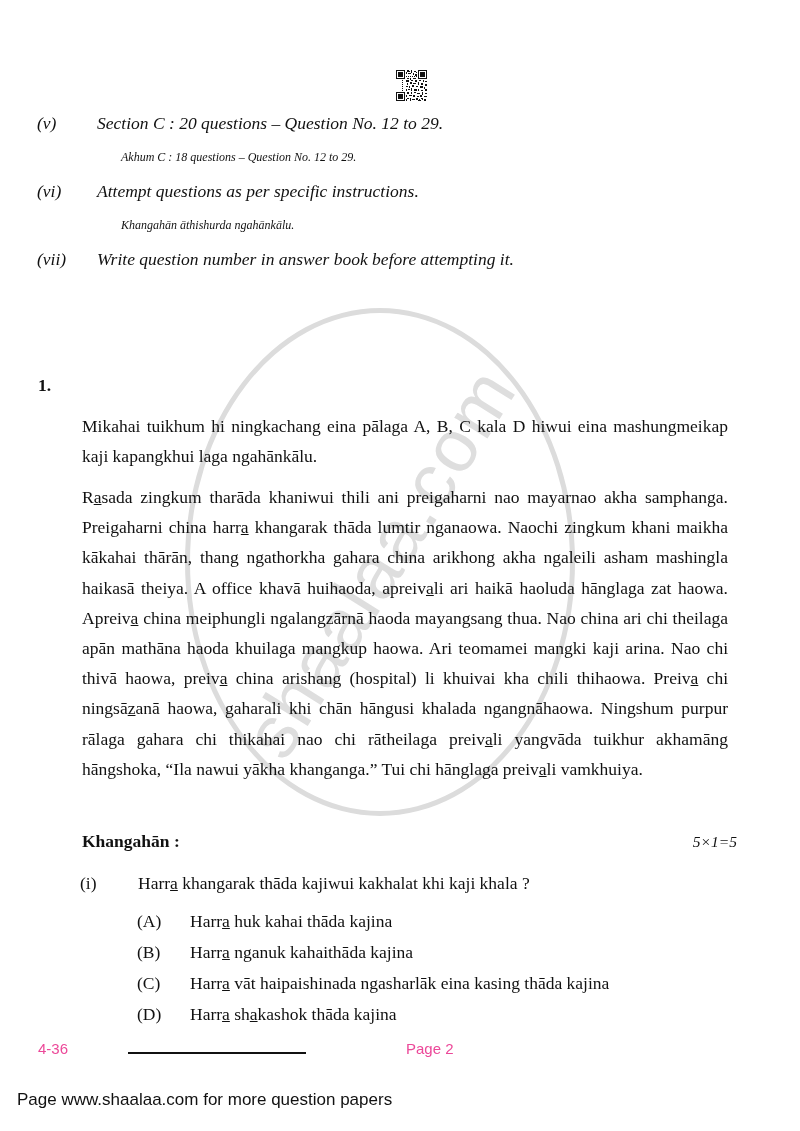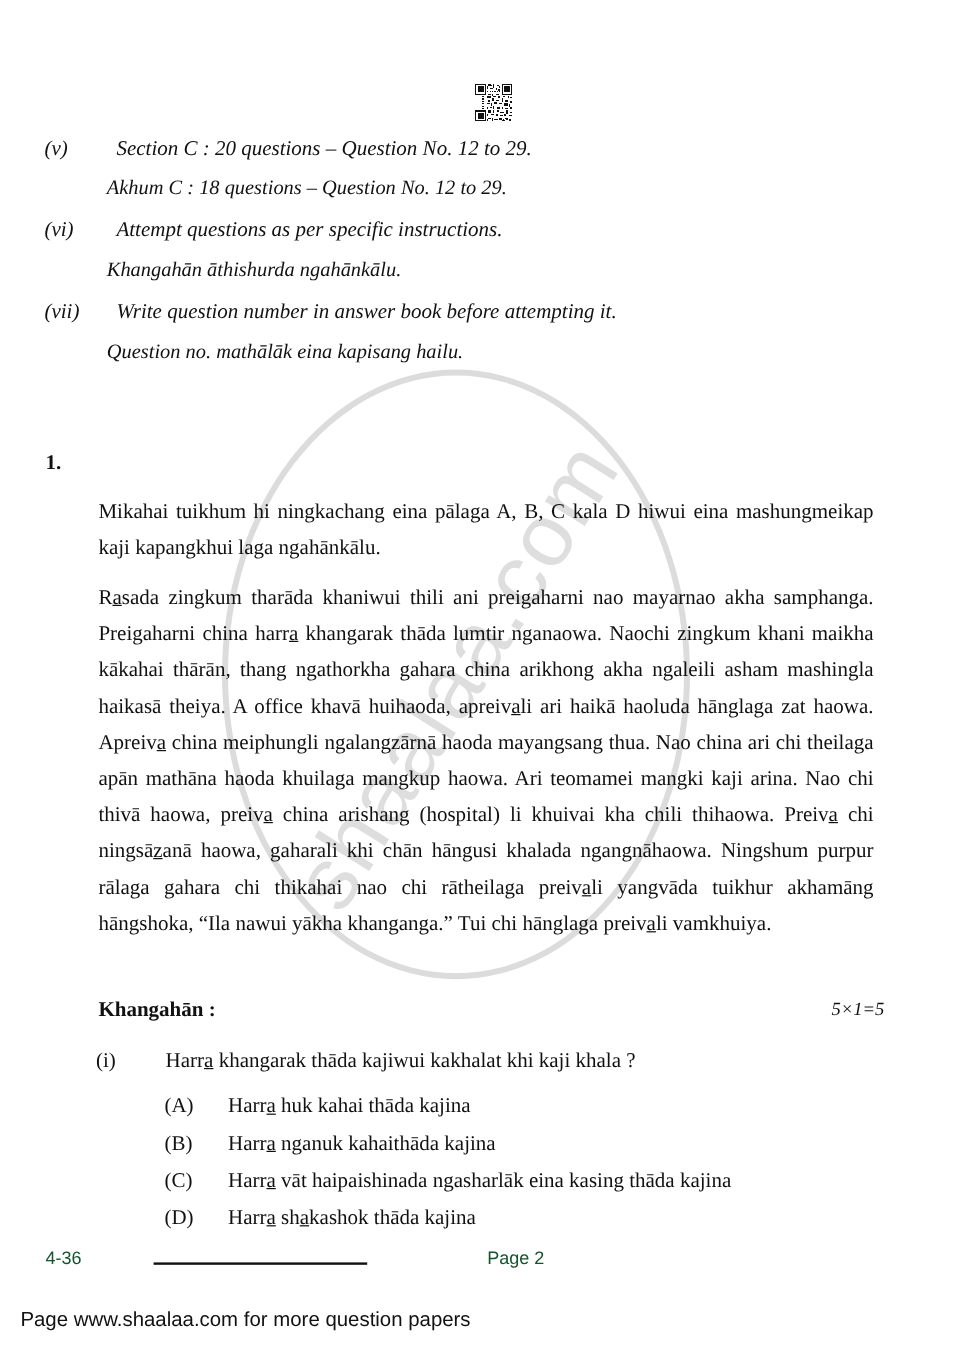--- a/index.html
+++ b/index.html
@@ -89,23 +89,23 @@
     font-size: 17.5px;
     line-height: 34px;
   }
   .instr-num {
     width: 60px;
     flex: 0 0 60px;
     font-style: italic;
   }
   .instr-text { flex: 1 1 auto; }
   .instr-sub {
-    margin-left: 52px;
+    margin-left: 84px;
     font-style: italic;
-    font-size: 17px;
+    font-size: 12px;
     line-height: 34px;
   }
 
   
   .section-heading {
     position: absolute;
     left: 0;
     top: 335px;
     width: 800px;
     text-align: center;
@@ -201,21 +201,21 @@
 
   
   .footer {
     position: absolute;
     left: 0;
     top: 1040px;
     width: 800px;
     height: 30px;
     font-family: "Liberation Sans", "DejaVu Sans", sans-serif;
     font-size: 15px;
-    color: #14532d;
+    color: #ec4899;
   }
   .footer-code {
     position: absolute;
     left: 38px;
     top: 0;
   }
   .footer-rule {
     position: absolute;
     left: 128px;
     top: 12px;
@@ -362,21 +362,20 @@
       <div class="instr-row">
         <div class="instr-num">(vi)</div>
         <div class="instr-text">Attempt questions as per specific instructions.</div>
       </div>
       <div class="instr-sub">Khangahān āthishurda ngahānkālu.</div>
 
       <div class="instr-row">
         <div class="instr-num">(vii)</div>
         <div class="instr-text">Write question number in answer book before attempting it.</div>
       </div>
-      <div class="instr-sub">Question no. mathālāk eina kapisang hailu.</div>
 
     </div>
 
 
     <div class="q1-block">
       <div class="q1-head">
         <div class="q1-num">1.</div>
         <div class="q1-intro">Mikahai tuikhum hi ningkachang eina pālaga A, B, C kala D hiwui eina mashungmeikap kaji kapangkhui laga ngahānkālu.</div>
       </div>
       <div class="passage" id="passage">R<u>a</u>sada zingkum tharāda khaniwui thili ani preigaharni nao mayarnao akha samphanga. Preigaharni china harr<u>a</u> khangarak thāda lumtir nganaowa. Naochi zingkum khani maikha kākahai thārān, thang ngathorkha gahara china arikhong akha ngaleili asham mashingla haikasā theiya. A office khavā huihaoda, apreiv<u>a</u>li ari haikā haoluda hānglaga zat haowa. Apreiv<u>a</u> china meiphungli ngalangzārnā haoda mayangsang thua. Nao china ari chi theilaga apān mathāna haoda khuilaga mangkup haowa. Ari teomamei mangki kaji arina. Nao chi thivā haowa, preiv<u>a</u> china arishang (hospital) li khuivai kha chili thihaowa. Preiv<u>a</u> chi ningsā<u>z</u>anā haowa, gaharali khi chān hāngusi khalada ngangnāhaowa. Ningshum purpur rālaga gahara chi thikahai nao chi rātheilaga preiv<u>a</u>li yangvāda tuikhur akhamāng hāngshoka, “Ila nawui yākha khanganga.” Tui chi hānglaga preiv<u>a</u>li vamkhuiya.</div>

